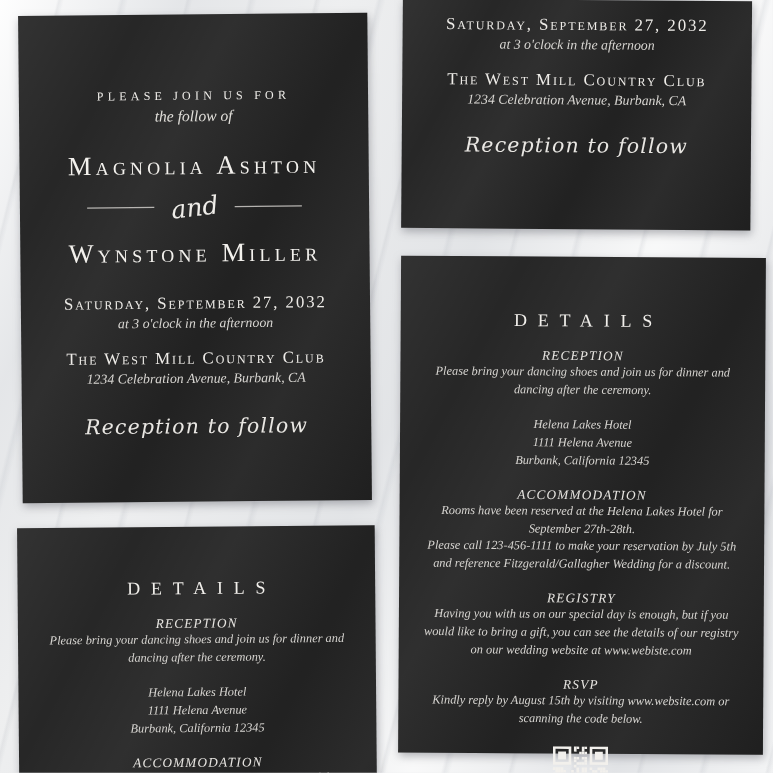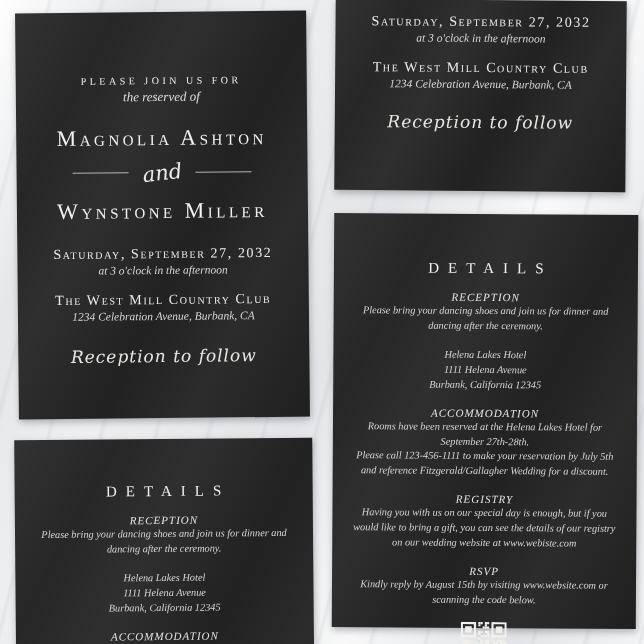--- a/index.html
+++ b/index.html
@@ -61,21 +61,21 @@
   .sec-heading:empty{display:none;}
   .sec-body{font-size:10.3px;font-style:italic;line-height:1.45;white-space:pre-line;color:#d7d5d1;margin-top:1px;}
   .qr-wrap{margin-top:14px;display:flex;justify-content:center;}
   .qr-wrap svg{width:46px;height:46px;}
 </style>
 </head>
 <body>
 
 <div class="card" id="card-invite">
   <div class="intro">PLEASE JOIN US FOR</div>
-  <div class="intro-sub">the reserved of</div>
+  <div class="intro-sub">the follow of</div>
   <div class="name">Magnolia Ashton</div>
   <div class="and-row">
     <span class="and-line"></span>
     <span class="and-word">and</span>
     <span class="and-line"></span>
   </div>
   <div class="name second">Wynstone Miller</div>
   <div class="date-line mt-lg">Saturday, September 27, 2032</div>
   <div class="sub-line">at 3 o'clock in the afternoon</div>
   <div class="venue-line mt-md">The West Mill Country Club</div>

